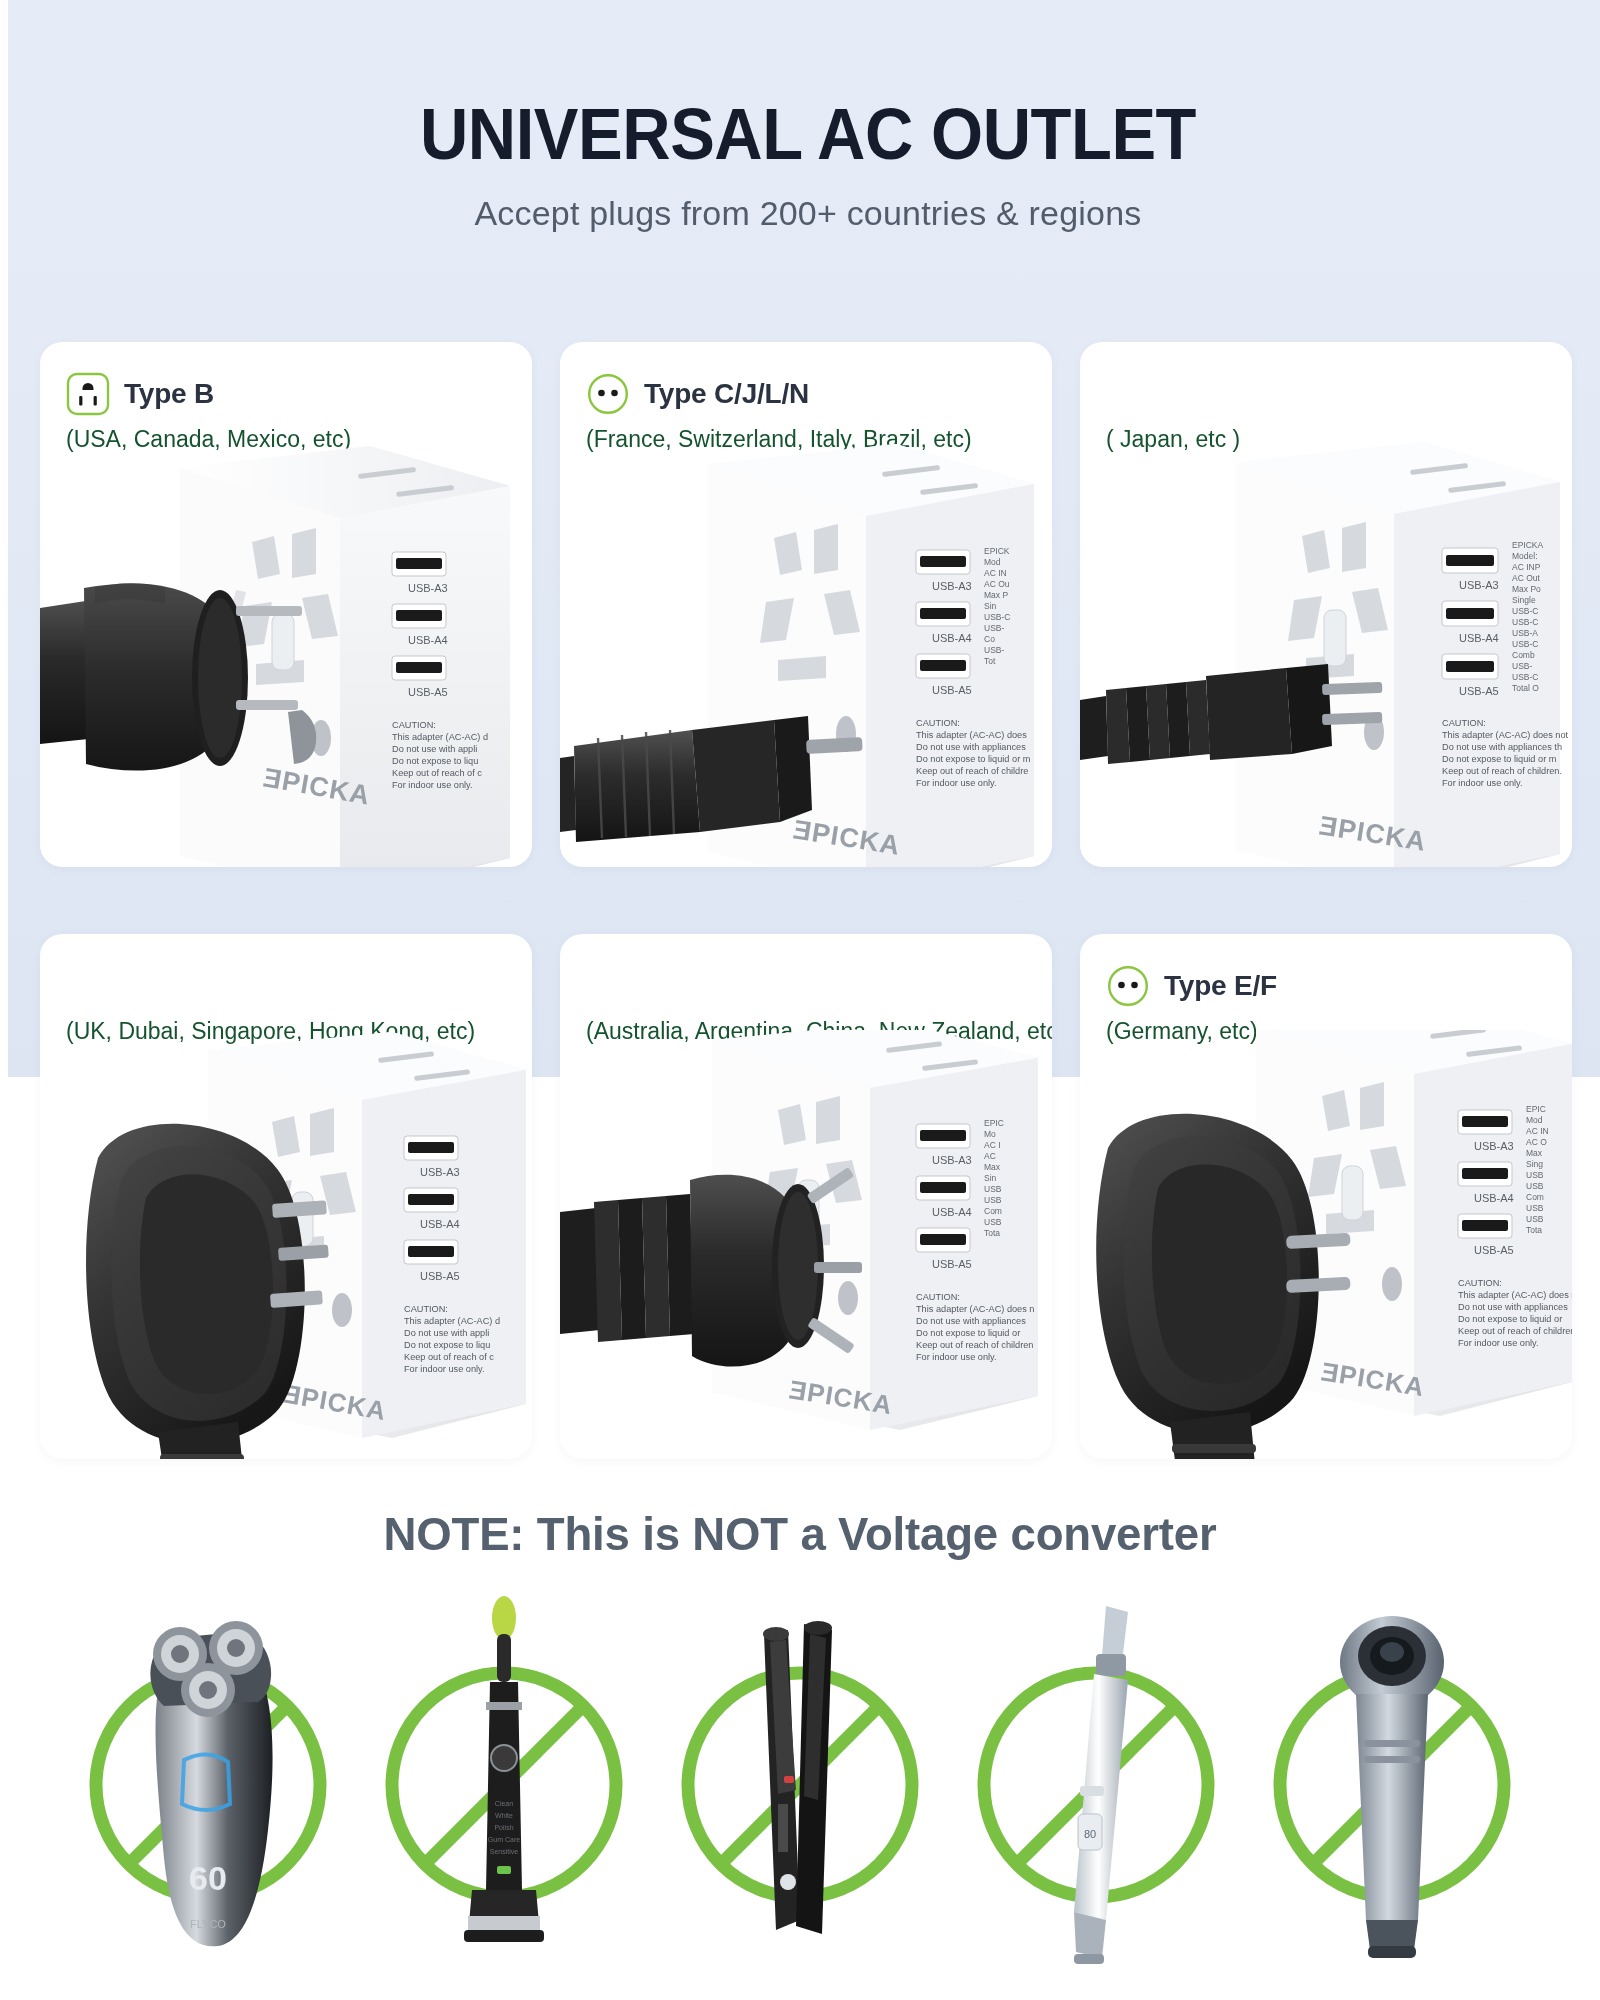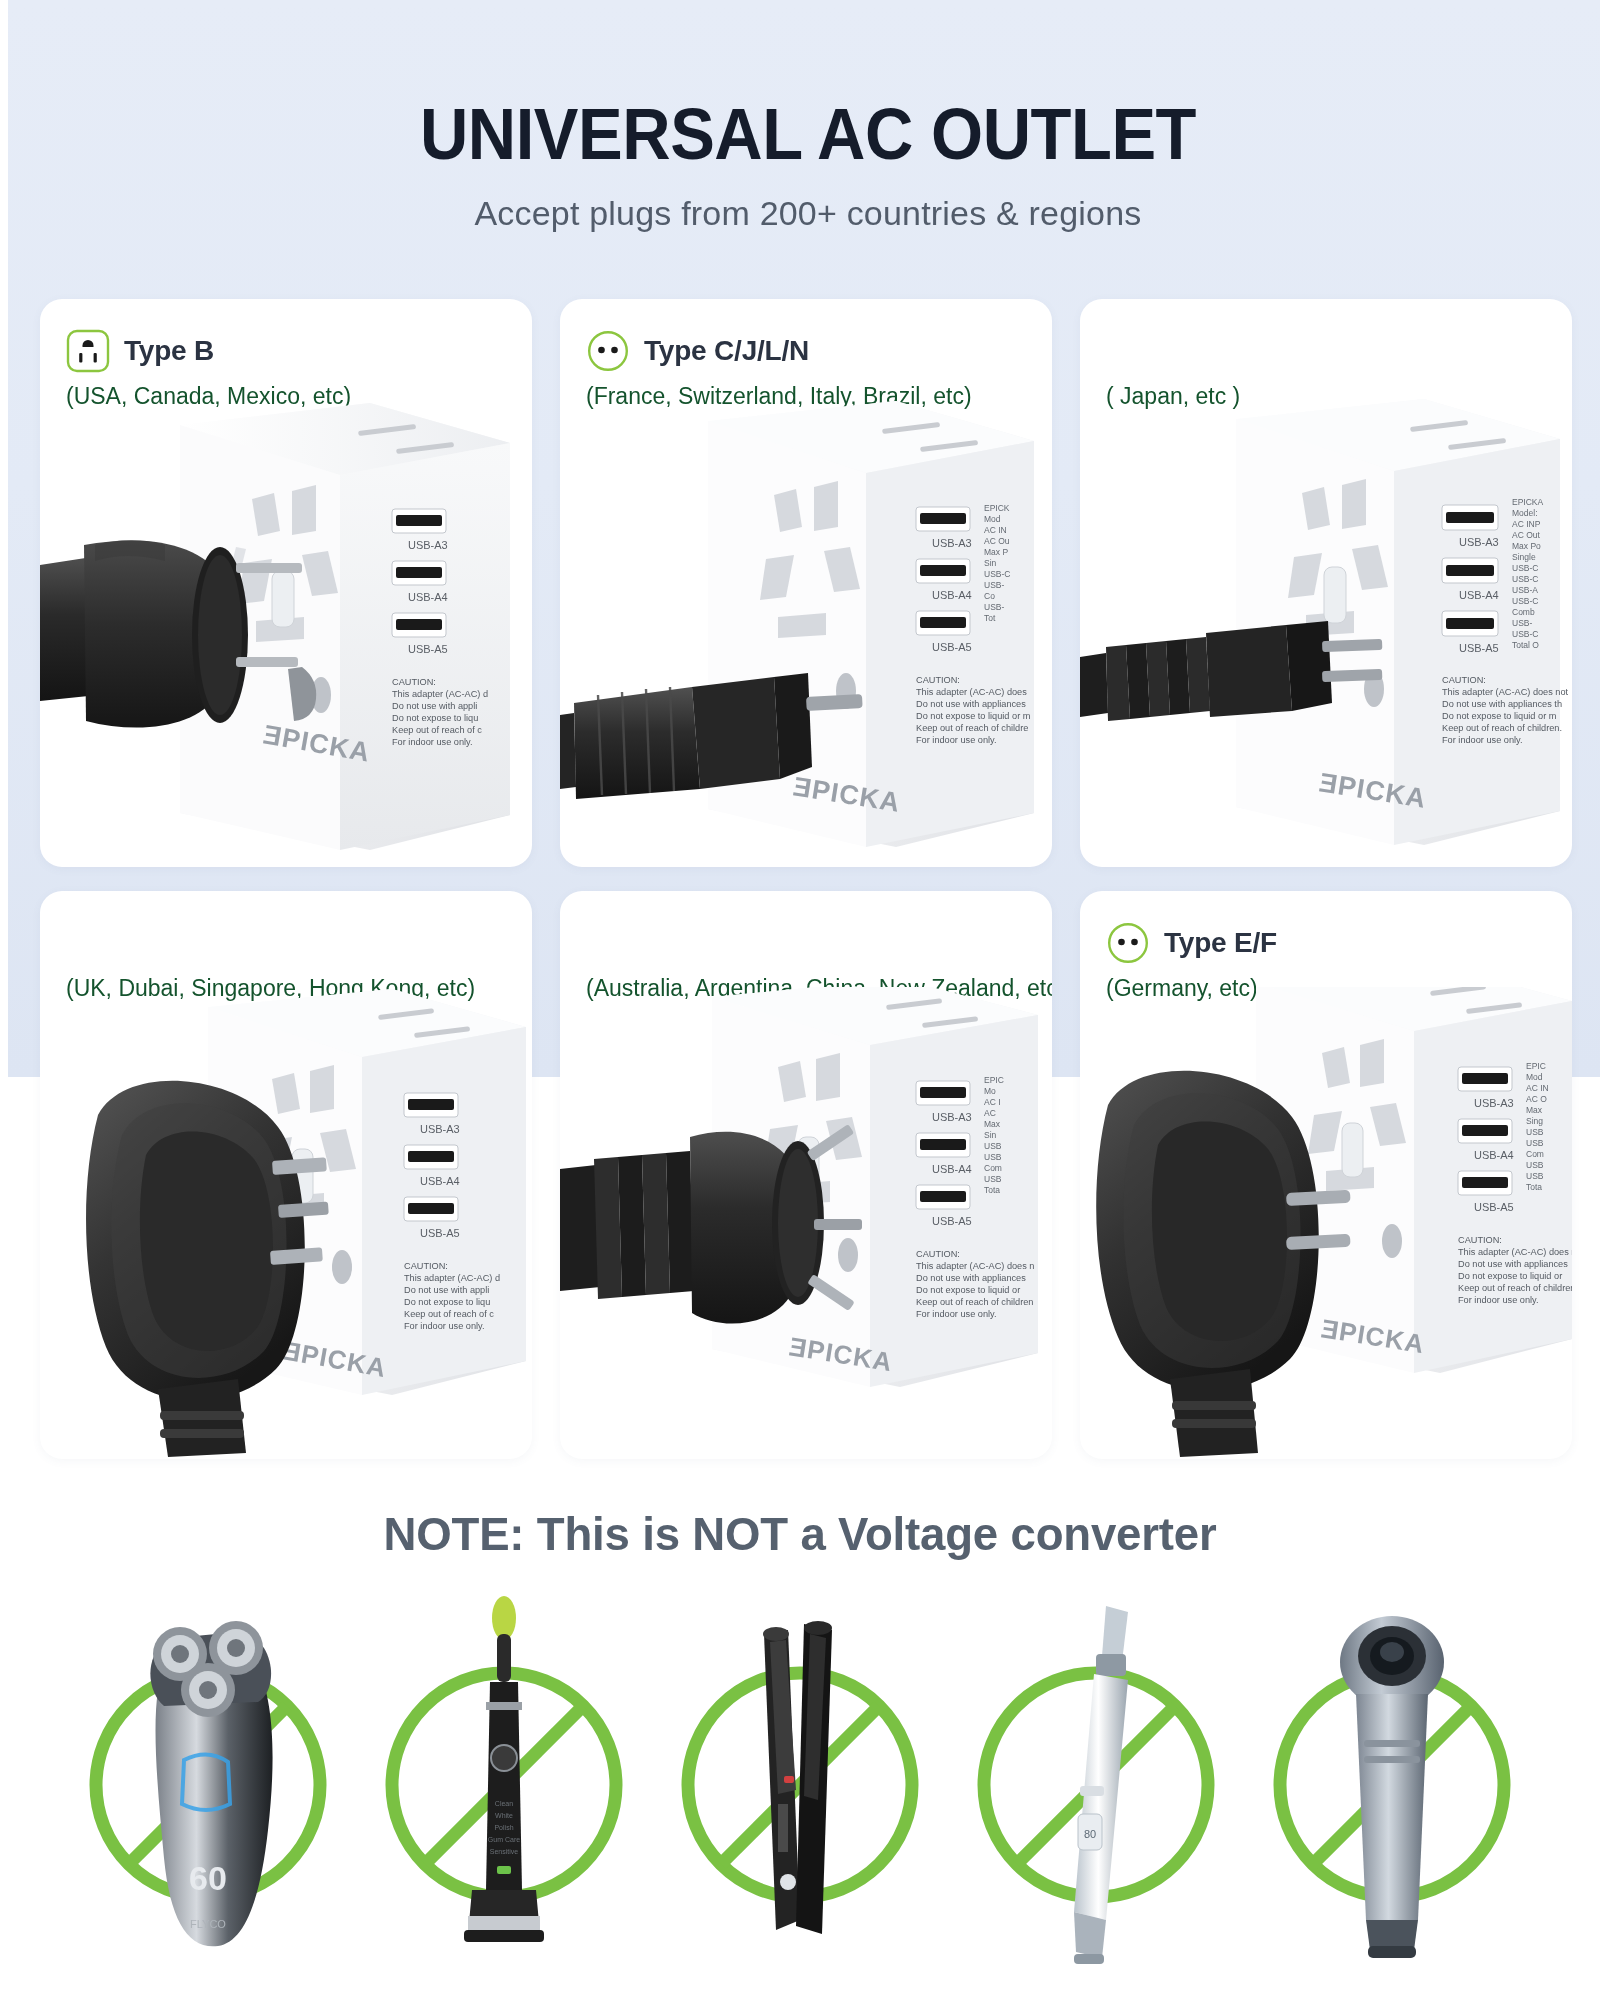--- a/index.html
+++ b/index.html
@@ -46,20 +46,21 @@
     grid-auto-rows:568px;
     column-gap:28px;
     row-gap:24px;
   }
   .card{
     position:relative;
     background:#ffffff;
     border-radius:22px;
     overflow:hidden;
     box-shadow:0 2px 10px rgba(80,100,140,0.06);
+    margin-top:43px;
   }
   .card-head{
     position:absolute; left:26px; top:30px; right:16px;
     display:flex; align-items:center; gap:14px;
   }
   .type-icon{ width:44px; height:44px; flex:none; display:block; }
   .type-name{
     font-size:28px; font-weight:700; color:#2b3342; letter-spacing:-0.2px;
     white-space:nowrap;
   }

